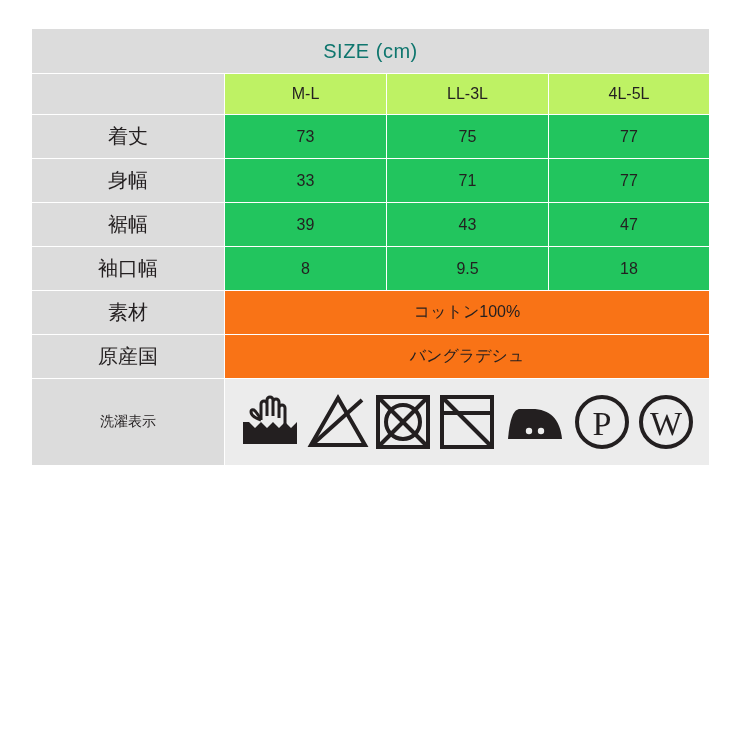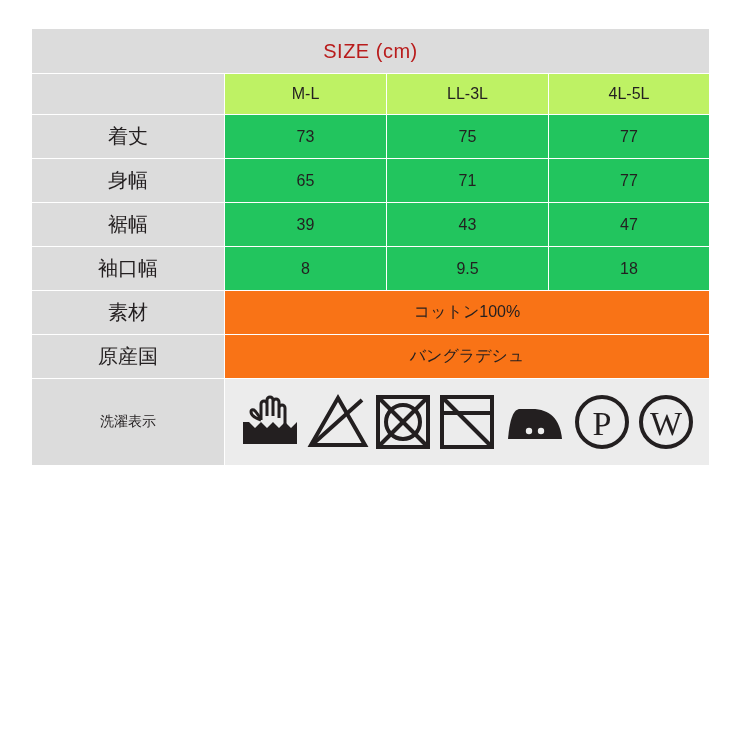--- a/index.html
+++ b/index.html
@@ -33,21 +33,21 @@
     text-align: center;
     vertical-align: middle;
     font-weight: normal;
   }
 
   .title-cell {
     background: #dcdcdc;
     height: 44px;
     font-size: 20px;
     letter-spacing: 0.5px;
-    color: #b91c1c;
+    color: #0f766e;
   }
   .head-blank {
     background: #dcdcdc;
     height: 40px;
   }
   .head-col {
     background: #bef264;
     height: 40px;
     font-size: 16px;
   }
@@ -125,21 +125,21 @@
       </tr>
 
       <tr>
         <td class="row-label">着丈</td>
         <td class="row-value">73</td>
         <td class="row-value">75</td>
         <td class="row-value">77</td>
       </tr>
       <tr>
         <td class="row-label">身幅</td>
-        <td class="row-value">65</td>
+        <td class="row-value">33</td>
         <td class="row-value">71</td>
         <td class="row-value">77</td>
       </tr>
       <tr>
         <td class="row-label">裾幅</td>
         <td class="row-value">39</td>
         <td class="row-value">43</td>
         <td class="row-value">47</td>
       </tr>
       <tr>

